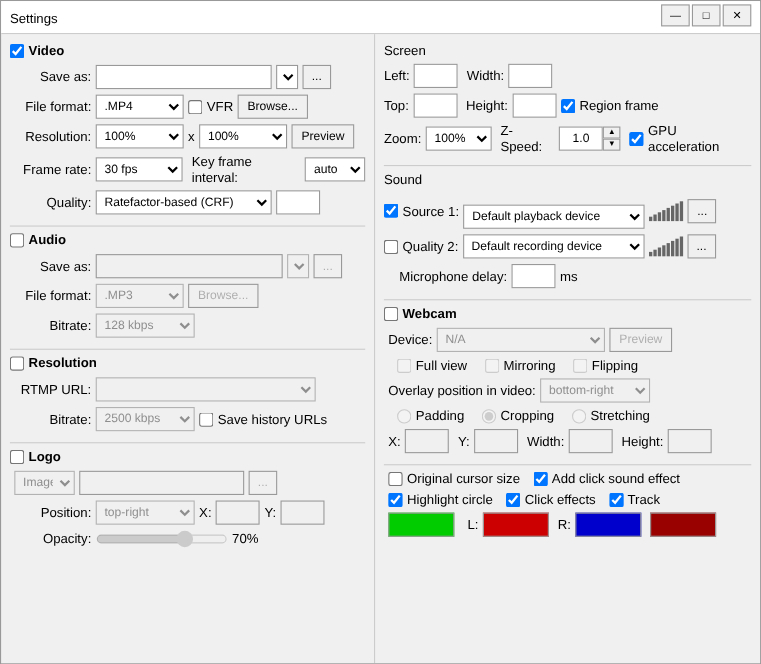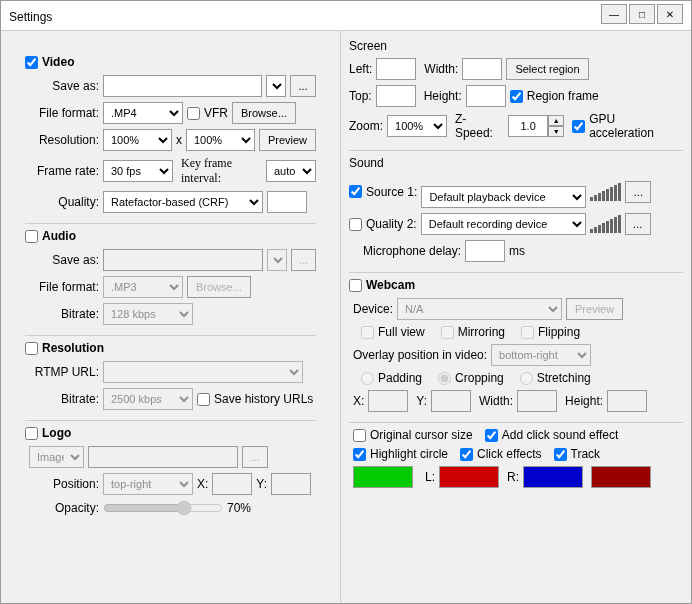--- a/index.html
+++ b/index.html
@@ -46,21 +46,21 @@
       align-items: center;
       justify-content: center;
     }
     .content {
       display: flex;
       flex: 1;
       overflow: hidden;
     }
     .left-panel {
       width: 340px;
-      padding: 24px;
+      padding: 8px;
       border-right: 1px solid #ccc;
       overflow-y: auto;
     }
     .right-panel {
       flex: 1;
       padding: 8px;
       overflow-y: auto;
     }
     .section {
       margin-bottom: 10px;
@@ -238,21 +238,21 @@
             <select class="select-sm">
               <option>100%</option>
             </select>
             <button class="btn">Preview</button>
           </div>
           <div class="row">
             <span class="label">Frame rate:</span>
             <select class="select-sm">
               <option>30 fps</option>
             </select>
-            <span style="margin-left:4px;font-family:Liberation Serif, serif;">Key frame interval:</span>
+            <span style="margin-left:4px;">Key frame interval:</span>
             <select style="width:55px;">
               <option>auto</option>
             </select>
           </div>
           <div class="row">
             <span class="label">Quality:</span>
             <select style="width:160px;">
               <option>Ratefactor-based (CRF)</option>
             </select>
             <input type="text" class="input-num" style="">
@@ -350,21 +350,20 @@
 
     <div class="right-panel">
 
       <div class="section">
         <div class="section-label">Screen</div>
         <div class="row">
           <span>Left:</span>
           <input type="text" class="input-num" style="">
           <span style="margin-left:4px;">Width:</span>
           <input type="text" class="input-num" style="">
-          <button class="btn">Select region</button>
         </div>
         <div class="row">
           <span>Top:</span>
           <input type="text" class="input-num" style="">
           <span style="margin-left:4px;">Height:</span>
           <input type="text" class="input-num" style="">
           <input type="checkbox" checked="" style="">
           <span>Region frame</span>
         </div>
         <div class="row">
@@ -435,21 +434,21 @@
       <hr class="divider">
 
       <div class="section">
         <div class="section-header">
           <input type="checkbox" style="">
           <span>Webcam</span>
         </div>
         <div style="padding-left:4px;">
           <div class="row">
             <span>Device:</span>
-            <select disabled="" style="width:165px;">
+            <select disabled="" style="width:153px;">
               <option>N/A</option>
             </select>
             <button class="btn" disabled="">Preview</button>
           </div>
           <div class="row">
             <input type="checkbox" disabled="" style="margin-left: 8px;">
             <span>Full view</span>
             <input type="checkbox" disabled="" style="margin-left: 12px;">
             <span>Mirroring</span>
             <input type="checkbox" disabled="" style="margin-left: 12px;">

